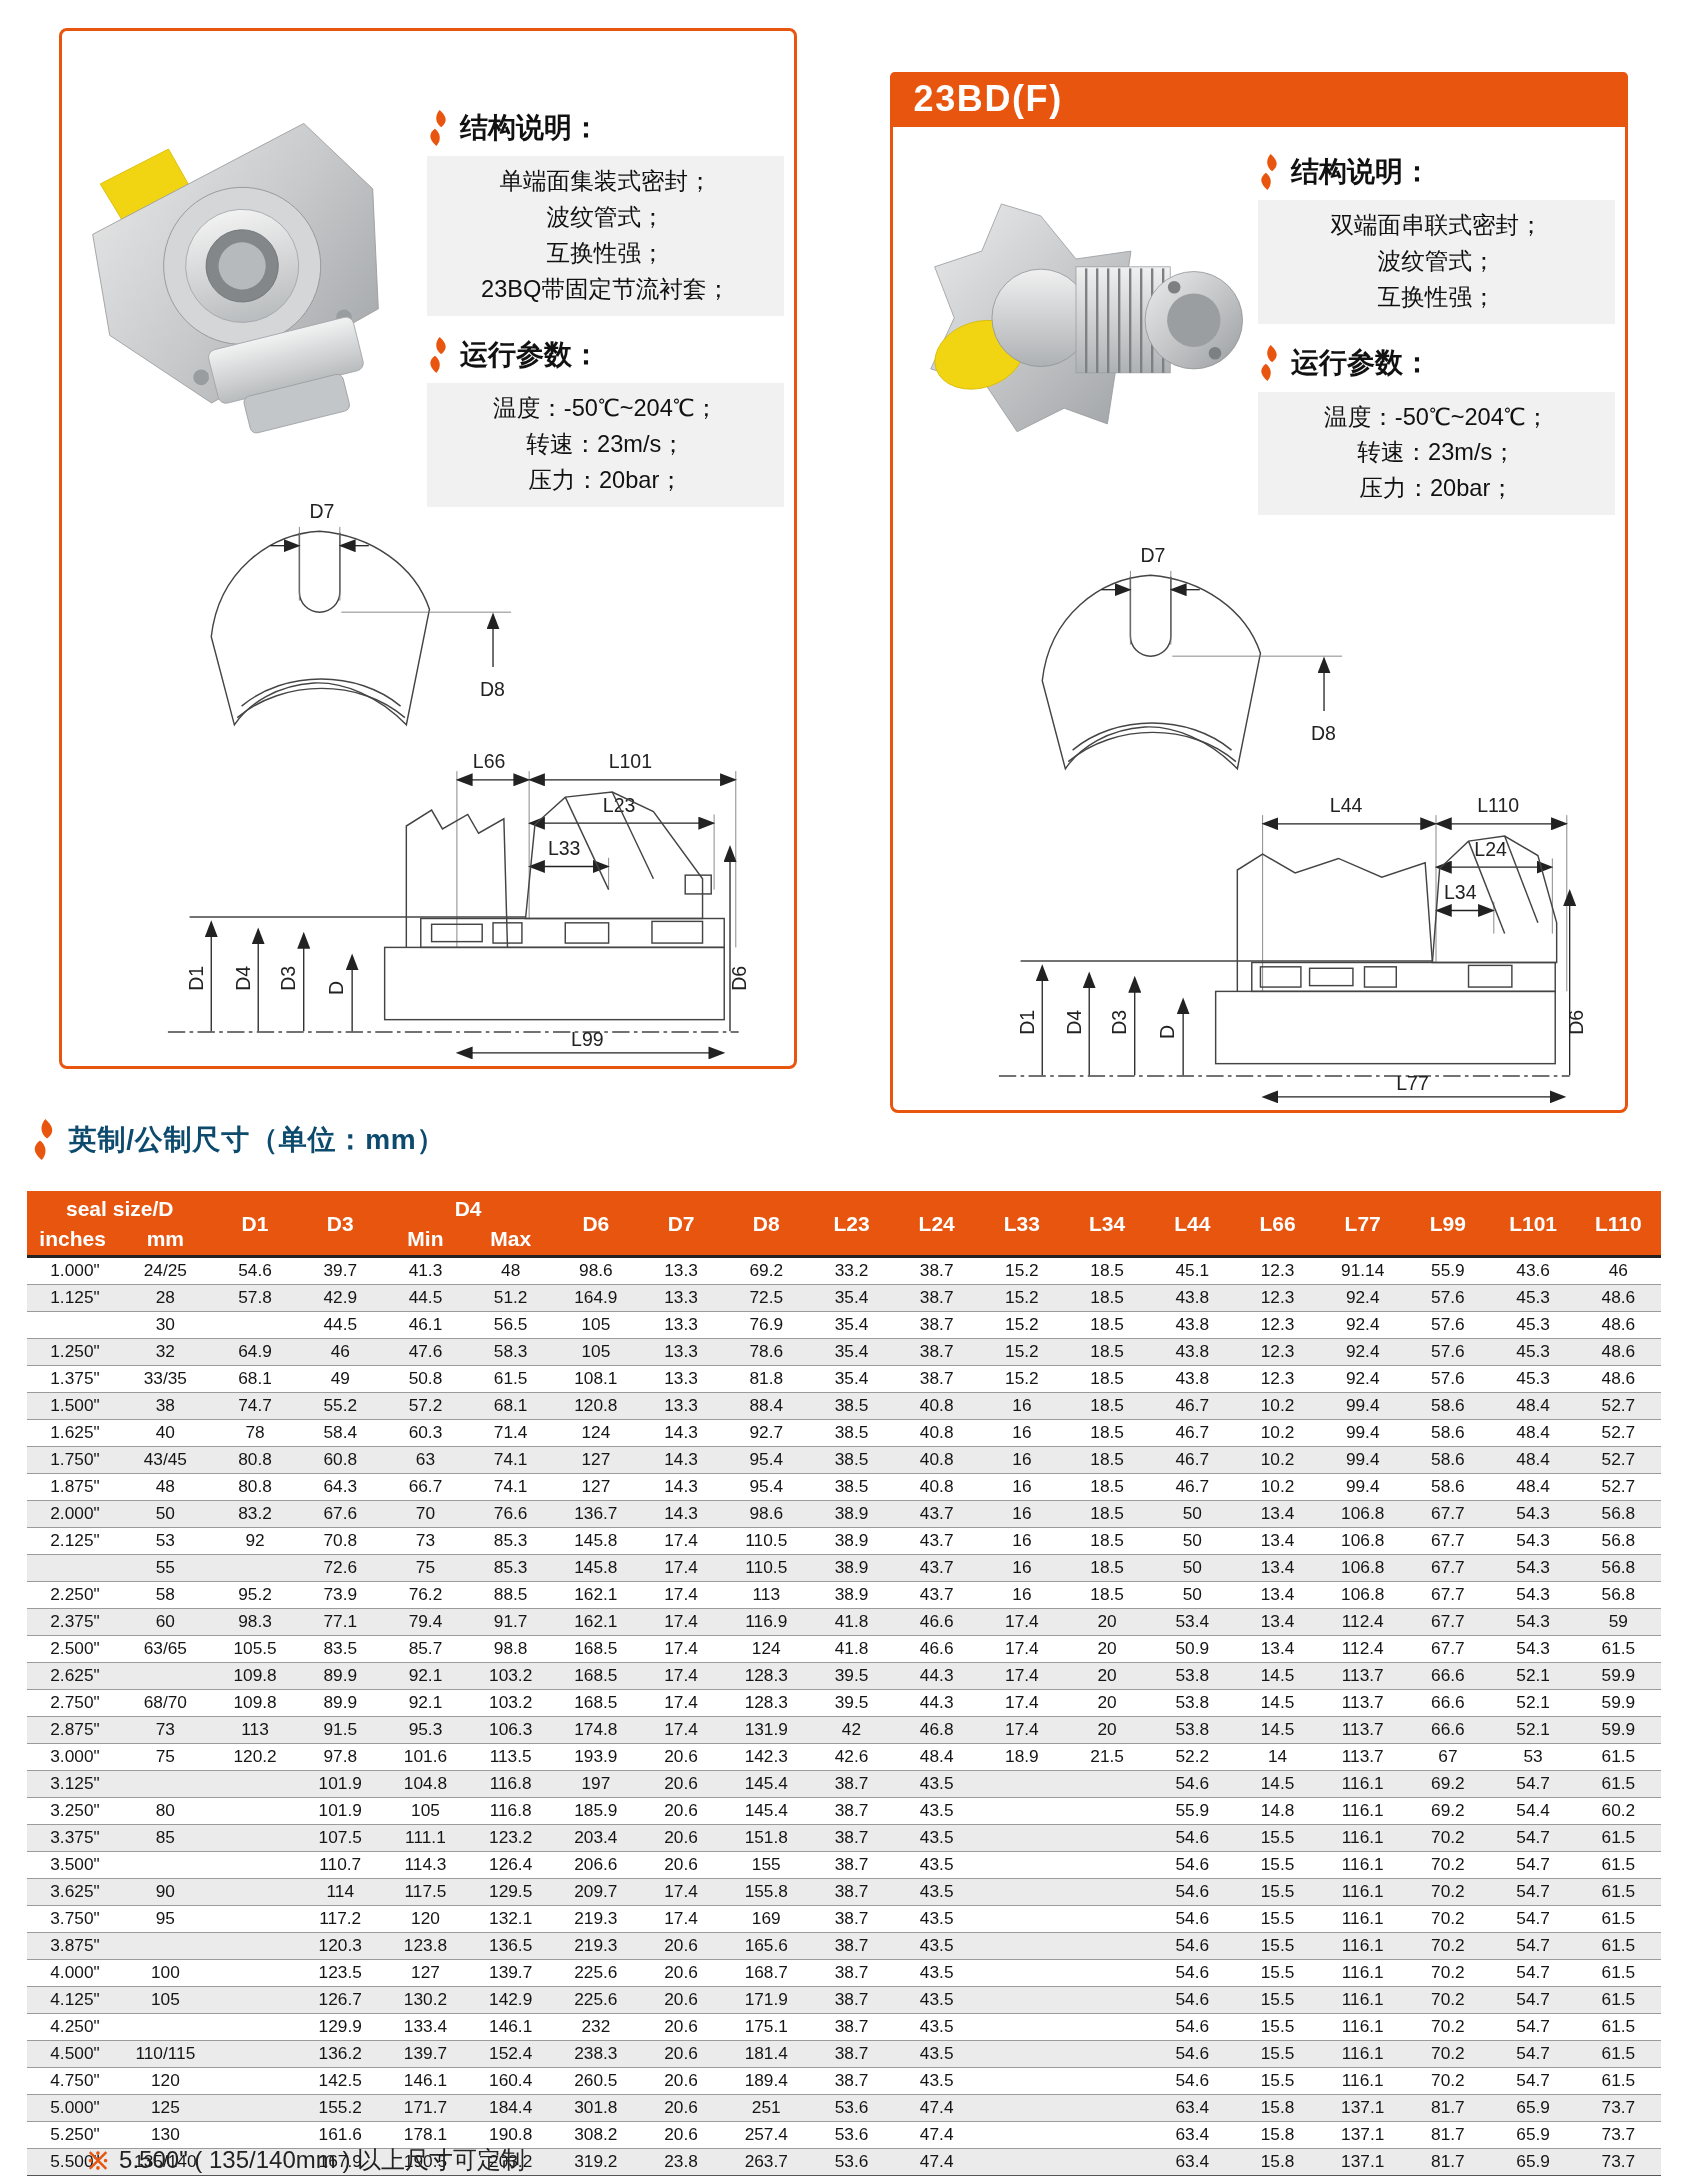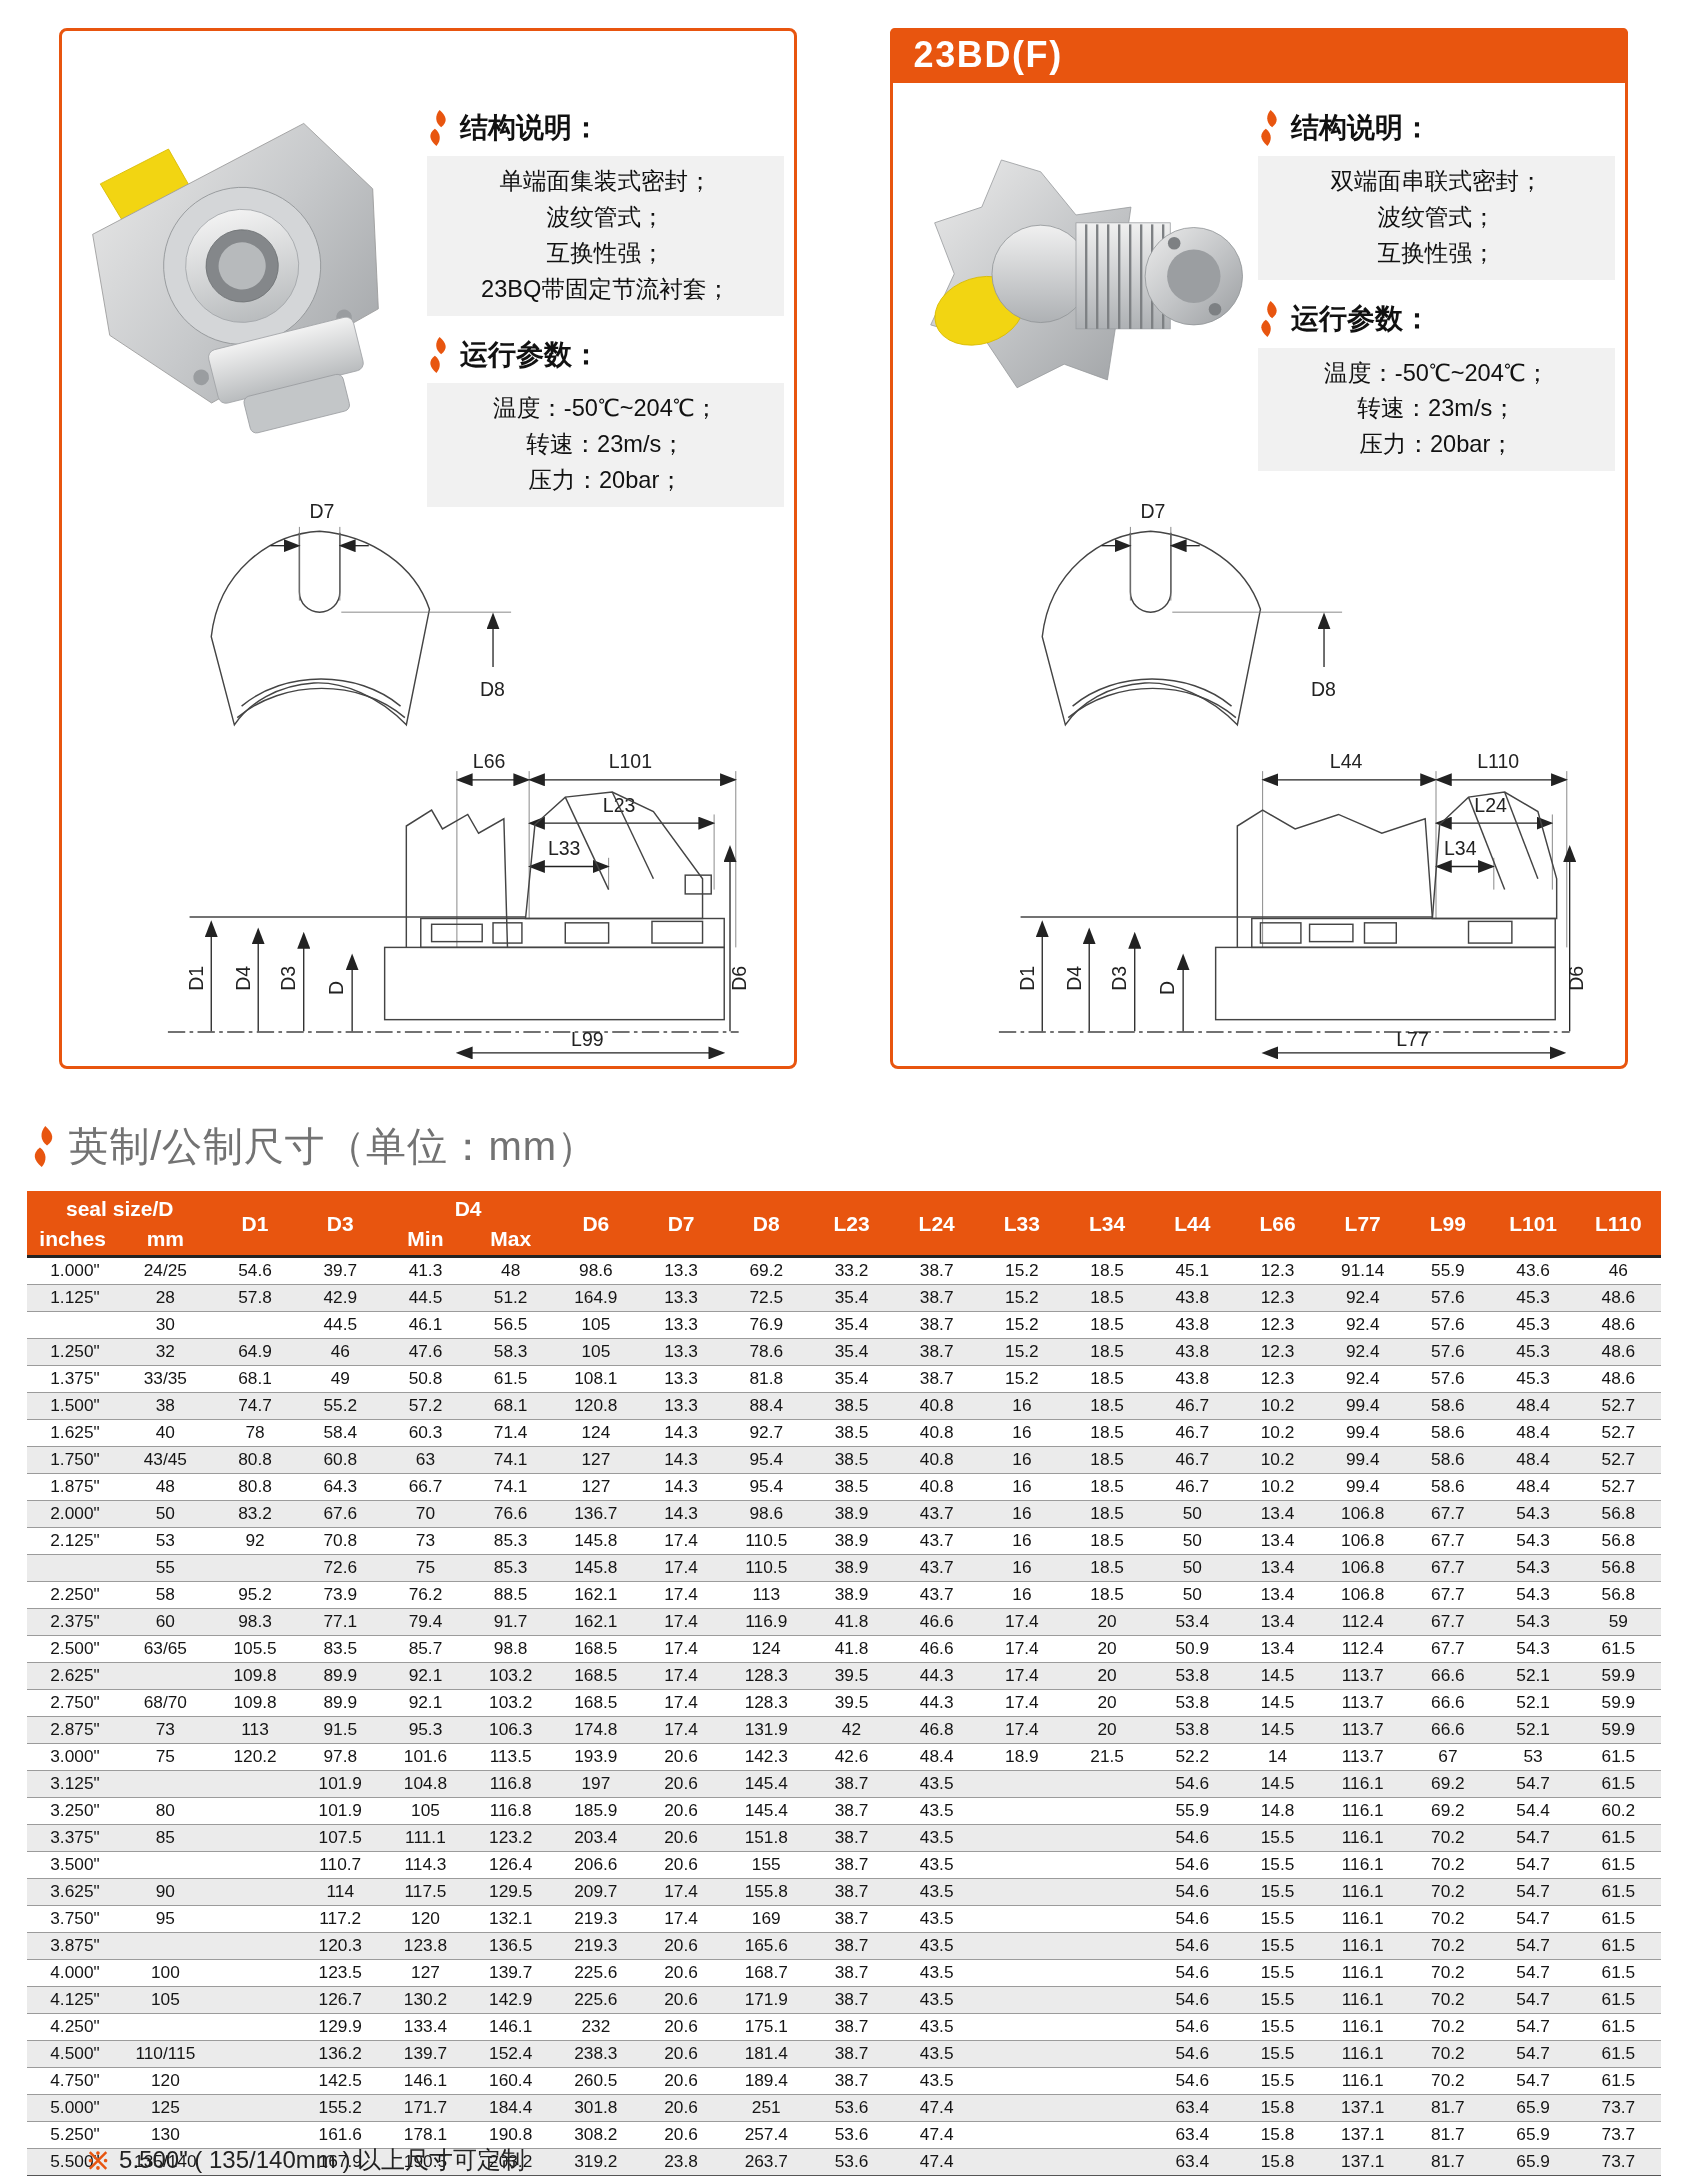--- a/index.html
+++ b/index.html
@@ -1,21 +1,21 @@
 <!DOCTYPE html>
 <html style="font-size:12.6px"><head>
 <meta charset="utf-8">
 <style>
   html,body{margin:0;padding:0;background:#ffffff;}
   body{width:1688px;height:2183px;position:relative;font-family:"Liberation Sans",sans-serif;color:#1a1a1a;}
 
   
   .panel{position:absolute;top:27.5px;width:738px;height:1041px;}
   .panel--left{left:59px;}
-  .panel--right{left:890px;}
+  .panel--right{left:890px;margin-top:44px;}
   .panel-frame{position:absolute;inset:0;border:3.1px solid var(--accent);border-radius:7.9px;background:#fff;}
   .panel-titlebar{position:absolute;left:0;top:0;width:100%;height:55px;background:var(--accent);
     border-radius:4.7px 4.7px 0 0;box-sizing:border-box;}
   .panel-title{position:absolute;left:23.6px;top:6.3px;font-size:36px;font-weight:bold;color:#fff;letter-spacing:1.6px;}
   .panel-body{position:absolute;left:3.1px;right:3.1px;top:58px;bottom:3.1px;overflow:hidden;}
 
   .photo{position:absolute;left:14px;top:19.6px;width:338px;height:377px;}
 
   .info-col{position:absolute;left:365px;top:15.7px;width:357px;}
   .sec-head{display:flex;align-items:center;gap:11px;margin:7.9px 0 9.4px 0;}
@@ -25,21 +25,21 @@
 
   .diagram{position:absolute;left:6.3px;top:399px;width:720px;height:578px;}
   .diagram svg{width:100%;height:100%;}
   .dim-label{font-size:27px;fill:#222;font-family:"Liberation Sans",sans-serif;}
   .draw{stroke:#444;fill:none;stroke-width:2px;}
   .thin{stroke:#777;stroke-width:1.2px;}
   .dimline{stroke:#222;stroke-width:1.8px;}
 
   
   .tbl-title-row{position:absolute;left:31px;top:1119px;display:flex;align-items:center;gap:12.6px;}
-  .tbl-title{font-size:40px;font-weight:normal;color:#737373;letter-spacing:0.8px;}
+  .tbl-title{font-size:28px;font-weight:bold;color:#0c4a6e;letter-spacing:0.8px;}
 
   table.dims{position:absolute;left:27px;top:1191px;width:1634px;border-collapse:collapse;table-layout:fixed;}
   table.dims th{background:var(--accent);color:#fff;font-size:21px;font-weight:bold;padding:3.1px 0;text-align:center;}
   table.dims thead tr:first-child th{padding-top:6.3px;}
   table.dims thead{border-bottom:3.1px solid #222;}
   table.dims td{font-size:17.3px;text-align:center;height:26px;padding:0;color:#151515;white-space:nowrap;}
   table.dims tbody tr{border-bottom:0.8px solid #9B9B9B;}
   table.dims tbody tr:last-child{border-bottom:1.6px solid #555;}
   table.dims tbody tr:nth-child(even){background:#EBEBEB;}
   table.dims col.c1{width:91px}table.dims col.c2{width:94px}

